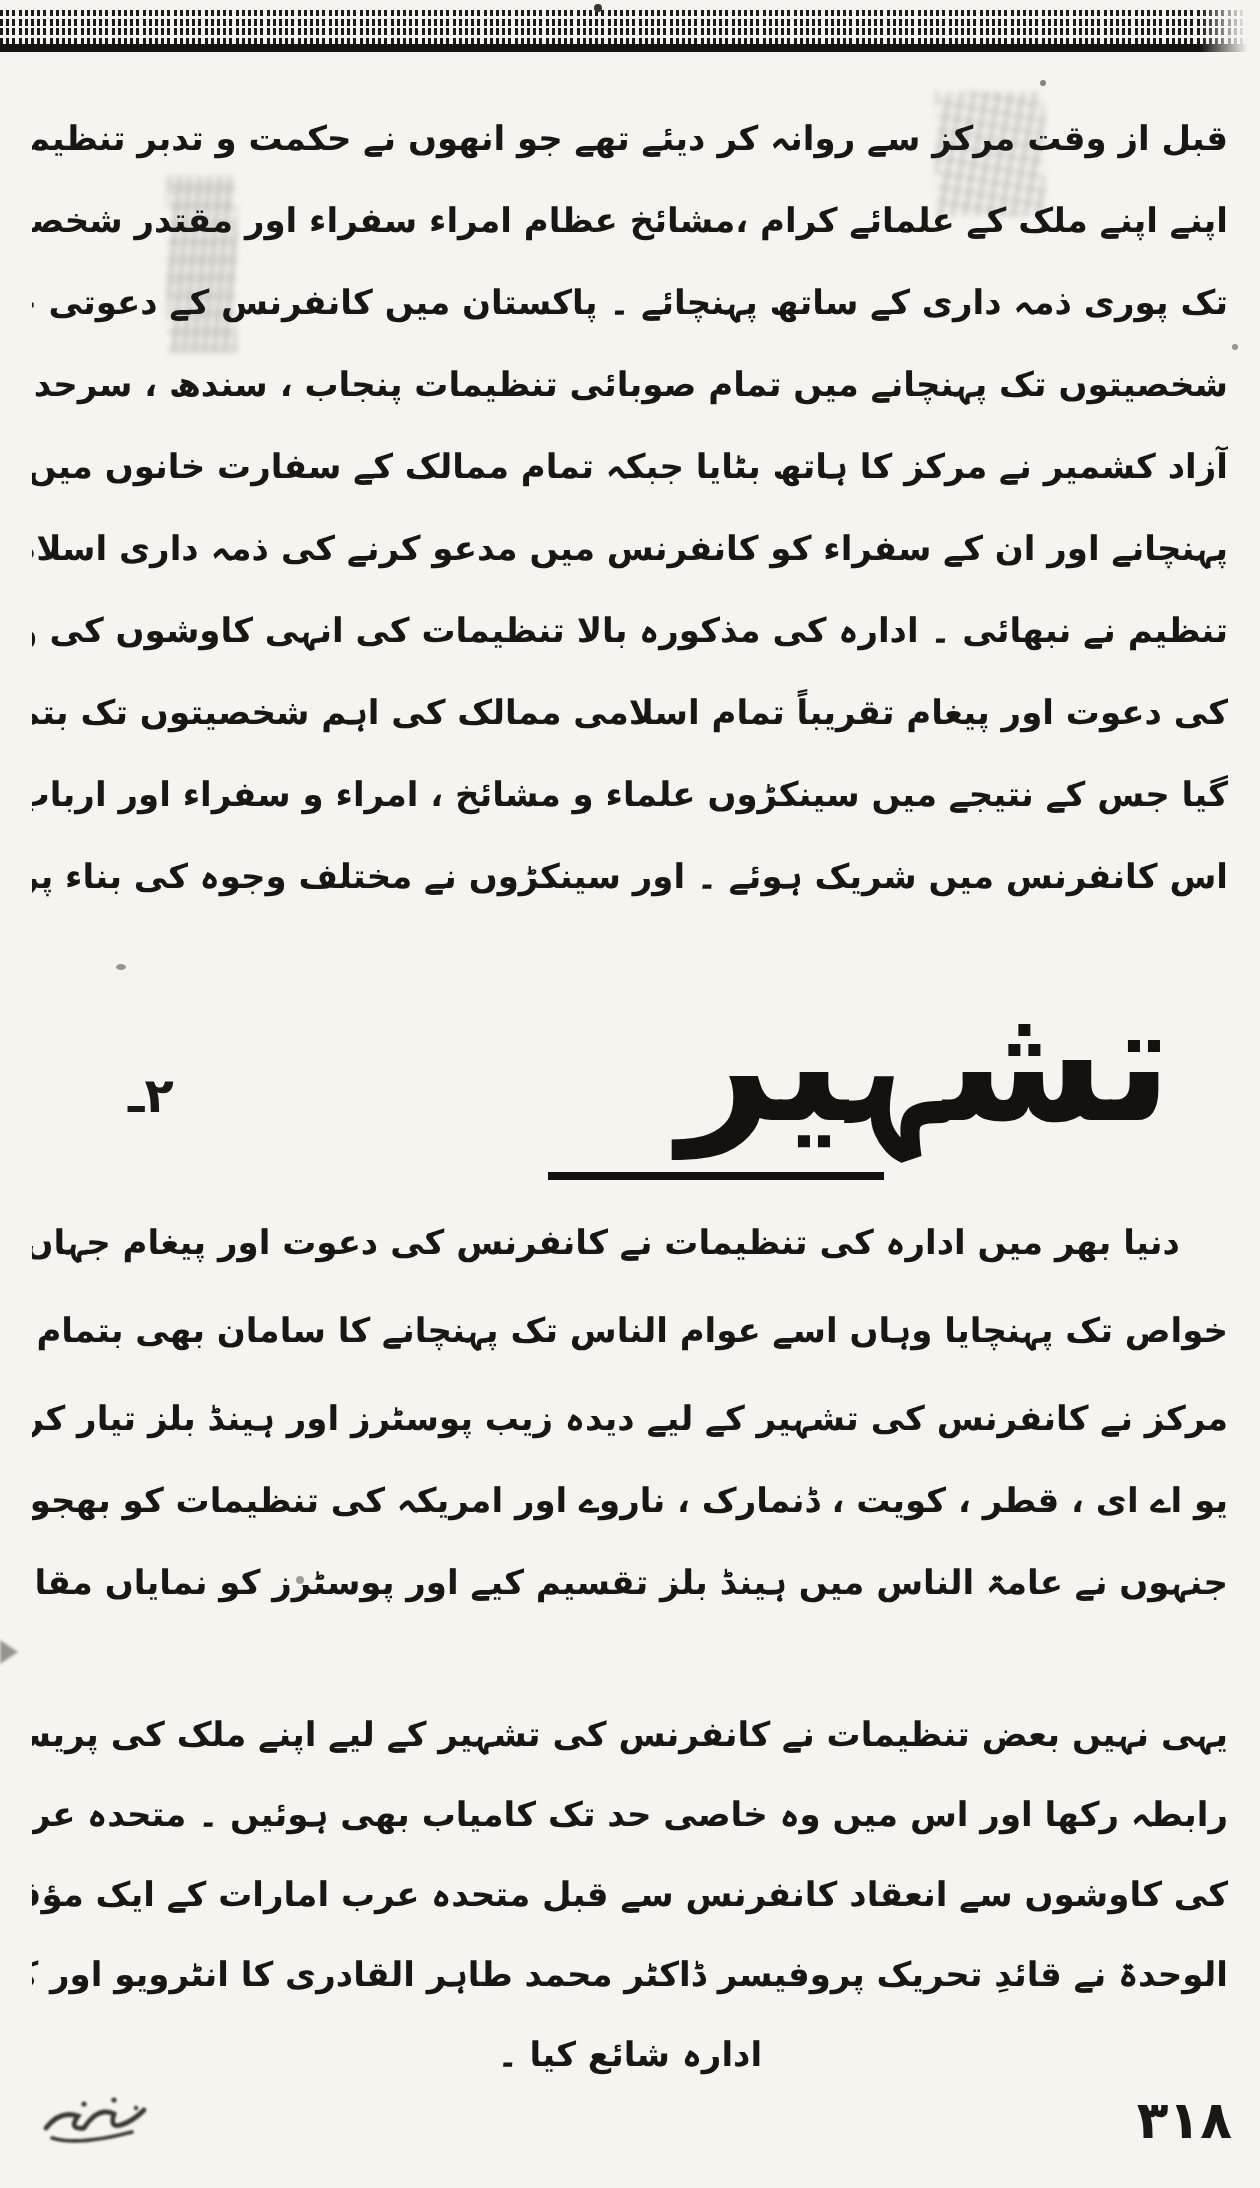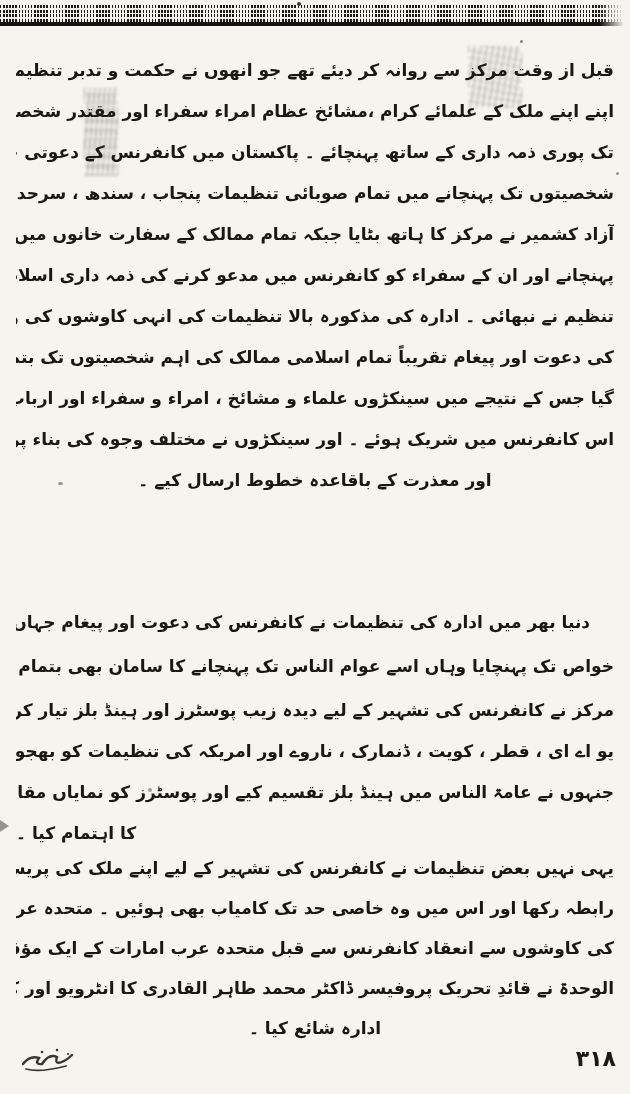--- a/index.html
+++ b/index.html
@@ -59,21 +59,21 @@
     line-height:110px;
   }
   .heading-underline{
     position:absolute;right:188px;top:94px;width:168px;height:3.5px;
     background:#14110e;
   }
   
   .stamp{position:absolute;left:20px;top:1042px;width:56px;height:34px;filter:blur(.6px);opacity:.9;}
   .page-number{
     position:absolute;right:14px;top:1046px;
-    font-size:22px;font-weight:700;direction:rtl;color:#1a1714;
+    font-size:26px;font-weight:700;direction:rtl;color:#1a1714;
   }
   
   .smudge{position:absolute;opacity:.5;filter:blur(1.6px);}
   .smudge-a{left:468px;top:46px;width:54px;height:62px;
     background:
       repeating-linear-gradient(100deg, rgba(40,35,30,.8) 0 1.6px, transparent 1.6px 6px),
       repeating-linear-gradient(10deg, rgba(40,35,30,.5) 0 1.2px, transparent 1.2px 7px);
     opacity:.38;}
   .smudge-b{left:84px;top:88px;width:34px;height:88px;
     background:
@@ -103,34 +103,37 @@
     <div class="line">قبل از وقت مرکز سے روانہ کر دیئے تھے جو انھوں نے حکمت و تدبر تنظیمی سپرٹ کے</div>
     <div class="line">اپنے اپنے ملک کے علمائے کرام ،مشائخ عظام امراء سفراء اور مقتدر شخصیتوں</div>
     <div class="line">تک پوری ذمہ داری کے ساتھ پہنچائے ۔ پاکستان میں کانفرنس کے دعوتی خطوط مقتدر</div>
     <div class="line">شخصیتوں تک پہنچانے میں تمام صوبائی تنظیمات پنجاب ، سندھ ، سرحد ، بلوچستان اور</div>
     <div class="line">آزاد کشمیر نے مرکز کا ہاتھ بٹایا جبکہ تمام ممالک کے سفارت خانوں میں دعوتی خطوط</div>
     <div class="line">پہنچانے اور ان کے سفراء کو کانفرنس میں مدعو کرنے کی ذمہ داری اسلام آباد کی ضلعی</div>
     <div class="line">تنظیم نے نبھائی ۔ ادارہ کی مذکورہ بالا تنظیمات کی انہی کاوشوں کی وجہ سے کانفرنس کی</div>
     <div class="line">کی دعوت اور پیغام تقریباً تمام اسلامی ممالک کی اہم شخصیتوں تک بتمام و کمال پہنچ</div>
     <div class="line">گیا جس کے نتیجے میں سینکڑوں علماء و مشائخ ، امراء و سفراء اور ارباب فکر و دانش دنیا بھر سے</div>
     <div class="line">اس کانفرنس میں شریک ہوئے ۔ اور سینکڑوں نے مختلف وجوہ کی بناء پر معذرت چاہی</div>
-    <div class="line center">اور معذرت کے باقاعدہ خطوط ارسال کیے ۔</div>
   </div>
 
+  <div class="heading-row">
+    <div class="heading-number">۲ـ</div>
+    <div class="heading-title">تشہیر</div>
+    <div class="heading-underline"></div>
+  </div>
 
   <div class="textblock" id="para2">
     <div class="line indent">دنیا بھر میں ادارہ کی تنظیمات نے کانفرنس کی دعوت اور پیغام جہاں اپنے ملک کے</div>
     <div class="line">خواص تک پہنچایا وہاں اسے عوام الناس تک پہنچانے کا سامان بھی بتمام و کمال کیا ۔</div>
   </div>
 
   <div class="textblock" id="para3">
     <div class="line">مرکز نے کانفرنس کی تشہیر کے لیے دیدہ زیب پوسٹرز اور ہینڈ بلز تیار کروائے کروڈیکز</div>
     <div class="line">یو اے ای ، قطر ، کویت ، ڈنمارک ، ناروے اور امریکہ کی تنظیمات کو بھجوا دیئے گئے تھے</div>
     <div class="line">جنہوں نے عامۃ الناس میں ہینڈ بلز تقسیم کیے اور پوسٹرز کو نمایاں مقامات پر چسپاں کرنے</div>
-    <div class="line flushleft">کا اہتمام کیا ۔</div>
   </div>
 
   <div class="textblock" id="para4">
     <div class="line">یہی نہیں بعض تنظیمات نے کانفرنس کی تشہیر کے لیے اپنے ملک کی پریس سے بھی مسلسل</div>
     <div class="line">رابطہ رکھا اور اس میں وہ خاصی حد تک کامیاب بھی ہوئیں ۔ متحدہ عرب امارات کی تنظیم</div>
     <div class="line">کی کاوشوں سے انعقاد کانفرنس سے قبل متحدہ عرب امارات کے ایک مؤقر اخبار</div>
     <div class="line">الوحدۃ نے قائدِ تحریک پروفیسر ڈاکٹر محمد طاہر القادری کا انٹرویو اور کانفرنس کی بابت</div>
     <div class="line center">ادارہ شائع کیا ۔</div>
   </div>
 

